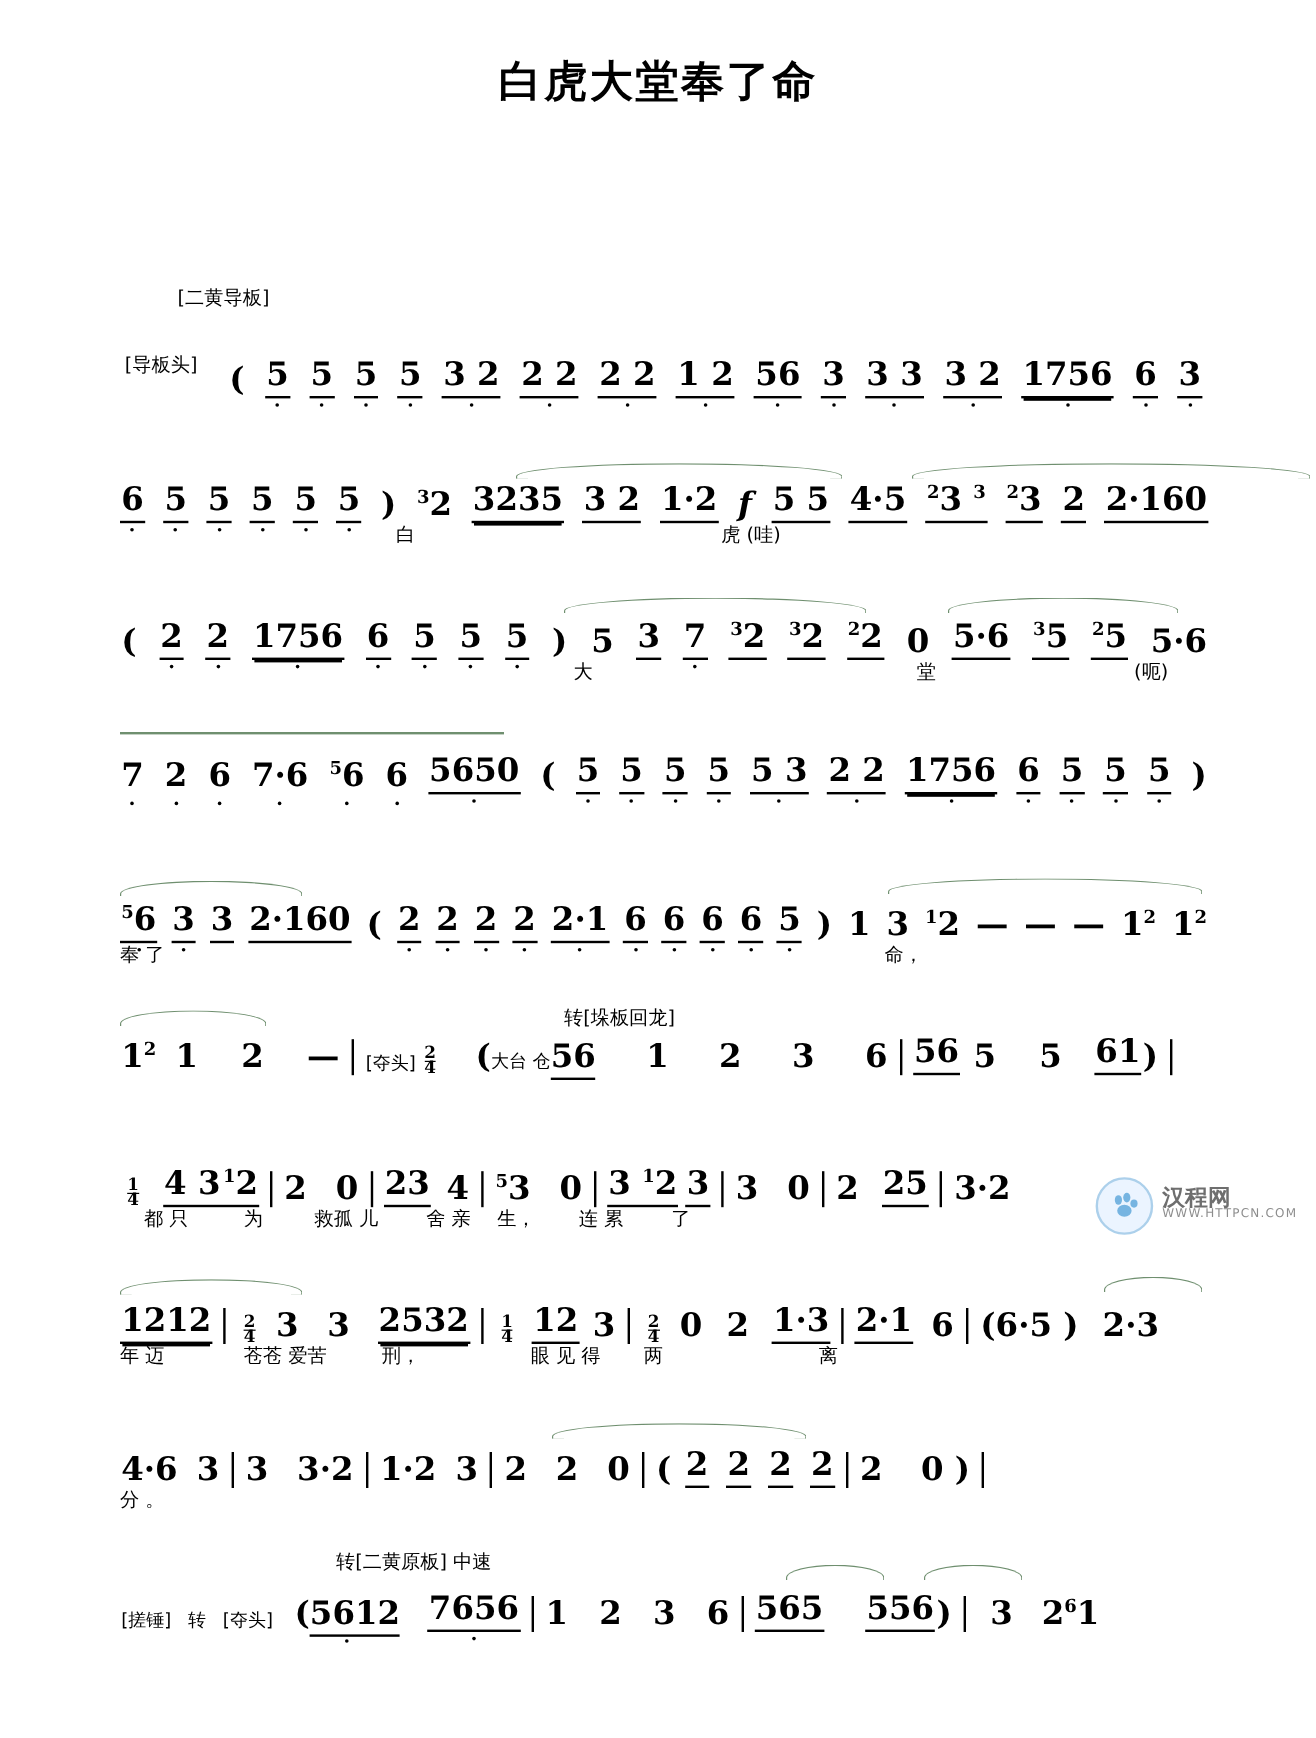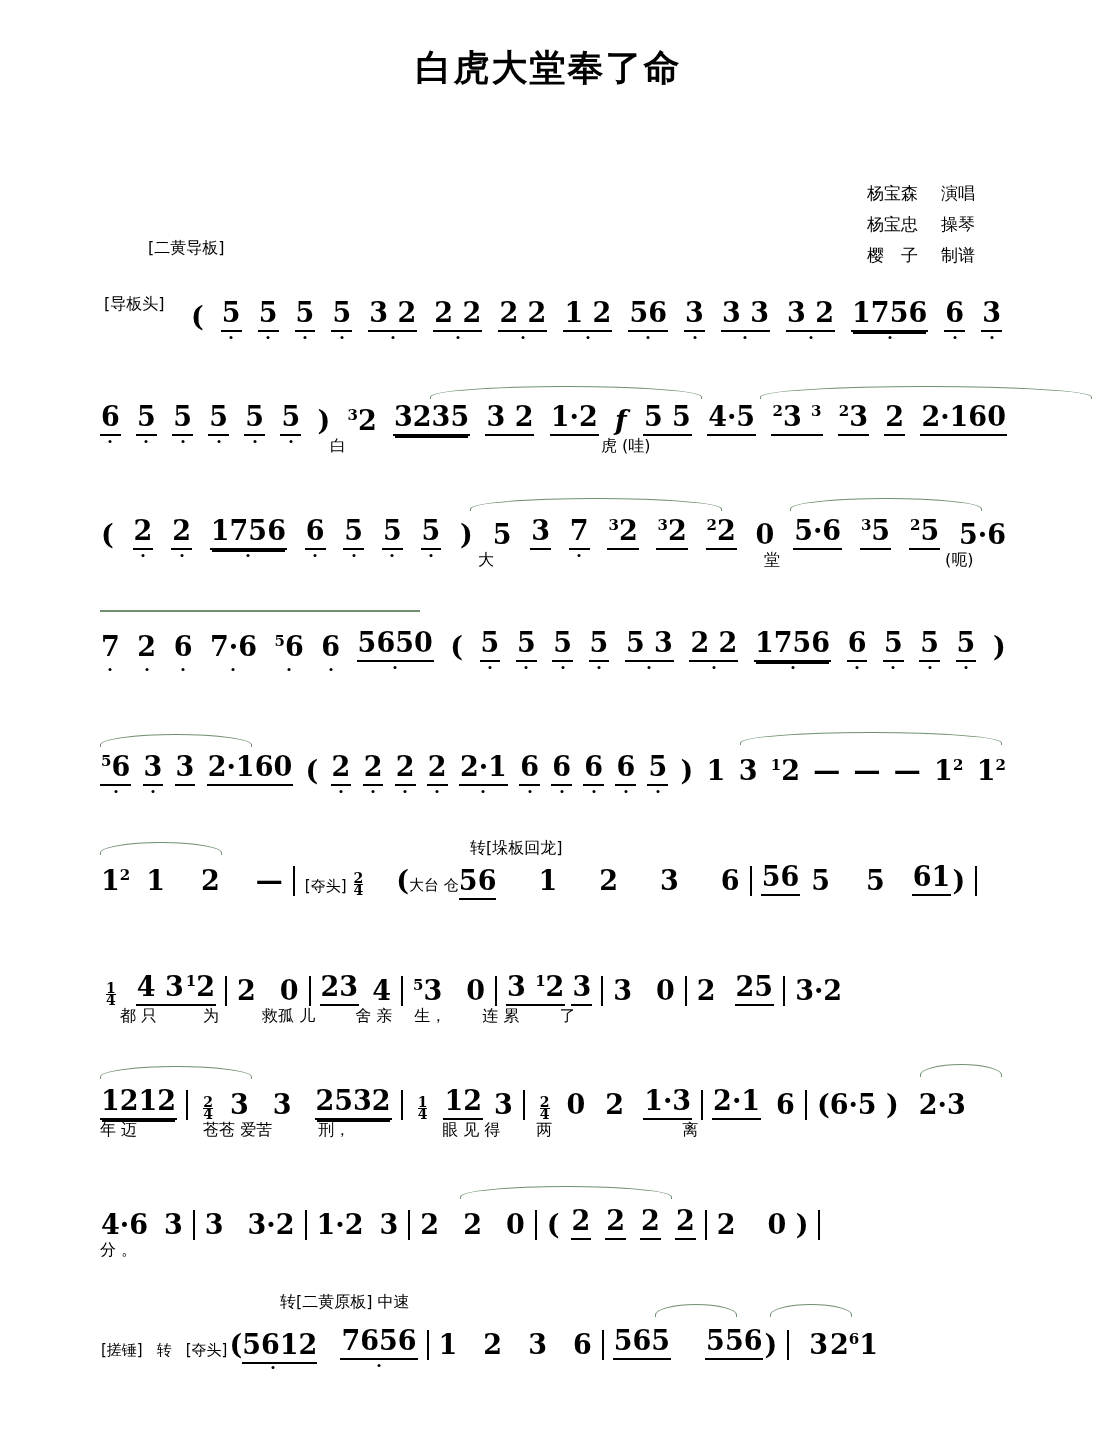--- a/index.html
+++ b/index.html
@@ -101,25 +101,20 @@
   .wm .t1{font-size:19px;color:#555;font-weight:bold;}
   .wm .t2{font-size:10px;letter-spacing:1px;}
 </style>
 </head>
 <body>
 
 <div class="page">
 
   <div class="title">白虎大堂奉了命</div>
 
-  <div class="credits">
-    <div><span class="nm">杨宝森</span><span>演唱</span></div>
-    <div><span class="nm">杨宝忠</span><span>操琴</span></div>
-    <div><span class="nm">樱　子</span><span>制谱</span></div>
-  </div>
 
   <div class="banner" style="top:238px;left:148px;">[二黄导板]</div>
   <div class="banner" style="top:294px;left:104px;">[导板头]</div>
 
   <div class="row" style="top:288px;">
     <div class="notes spread" style="left:190px;right:95px;">
       <span class="tok">(</span>
       <span class="tok u1 dotb">5</span><span class="tok u1 dotb">5</span>
       <span class="tok u1 dotb">5</span><span class="tok u1 dotb">5</span>
       <span class="tok u1 dotb">3 2</span><span class="tok u1 dotb">2 2</span>
@@ -214,20 +209,21 @@
       <span class="tok u1 dotb">6</span><span class="tok u1 dotb">6</span>
       <span class="tok u1 dotb">5</span>
       <span class="tok">)</span>
       <span class="tok">1</span>
       <span class="tok">3</span>
       <span class="tok"><span class="small">1</span>2</span>
       <span class="tok">—</span><span class="tok">—</span><span class="tok">—</span>
       <span class="tok">1<span class="small">2</span></span>
       <span class="tok">1<span class="small">2</span></span>
     </div>
+    <div class="lyr"><span>奉 了</span><span style="margin-left:600px;">命，</span></div>
     <div class="slur" style="left:100px;top:-8px;width:150px;"></div>
     <div class="slur" style="left:740px;top:-10px;width:260px;"></div>
   </div>
 
   <div class="banner" style="top:838px;left:470px;">转[垛板回龙]</div>
   <div class="row" style="top:852px;">
     <div class="notes">
       <span class="tok">1<span class="small">2</span></span>
       <span class="tok" style="margin-left:14px;">1</span>
       <span class="tok" style="margin-left:34px;">2</span>
@@ -319,31 +315,45 @@
     <div class="lyr"><span>分 。</span></div>
     <div class="slur" style="left:460px;top:-10px;width:210px;"></div>
   </div>
 
   <div class="banner" style="top:1292px;left:280px;">转[二黄原板] 中速</div>
   <div class="row" style="top:1316px;">
     <div class="notes">
       <span class="tok lbl">[搓锤]</span>
       <span class="tok lbl" style="margin-left:12px;">转</span>
       <span class="tok lbl" style="margin-left:12px;">[夺头]</span>
-      <span class="tok" style="">(<span class="u1 dotb">5612</span></span>
+      <span class="tok" style="margin-left:16px;">(<span class="u1 dotb">5612</span></span>
       <span class="tok u1 dotb" style="margin-left:22px;text-align:center;">7656</span>
       <span class="bar"></span>
       <span class="tok">1</span><span class="tok" style="margin-left:24px;">2</span>
       <span class="tok" style="margin-left:24px;">3</span><span class="tok" style="margin-left:24px;">6</span>
       <span class="bar"></span>
       <span class="tok u1">565</span>
       <span class="tok u1" style="margin-left:34px;">556</span>
       <span class="tok">)</span>
       <span class="bar"></span>
       <span class="tok" style="margin-left:10px;">3</span>
-      <span class="tok" style="">2<span class="small">6</span>1</span>
+      <span class="tok" style="margin-left:22px;">2<span class="small">6</span>1</span>
     </div>
     <div class="slur" style="left:655px;top:-12px;width:80px;"></div>
     <div class="slur" style="left:770px;top:-12px;width:80px;"></div>
   </div>
 
+  <div class="wm">
+    <div class="circ">
+      <svg width="26" height="26" viewBox="0 0 26 26" aria-hidden="true">
+        <ellipse cx="8" cy="8" rx="3" ry="4" fill="#5fa8dc"></ellipse>
+        <ellipse cx="15" cy="6" rx="3" ry="4" fill="#5fa8dc"></ellipse>
+        <ellipse cx="21" cy="11" rx="3" ry="3.4" fill="#5fa8dc"></ellipse>
+        <ellipse cx="13" cy="17" rx="6" ry="5" fill="#5fa8dc"></ellipse>
+      </svg>
+    </div>
+    <div class="txt">
+      <div class="t1">汉程网</div>
+      <div class="t2">WWW.HTTPCN.COM</div>
+    </div>
+  </div>
 
 </div>
 
 </body></html>

